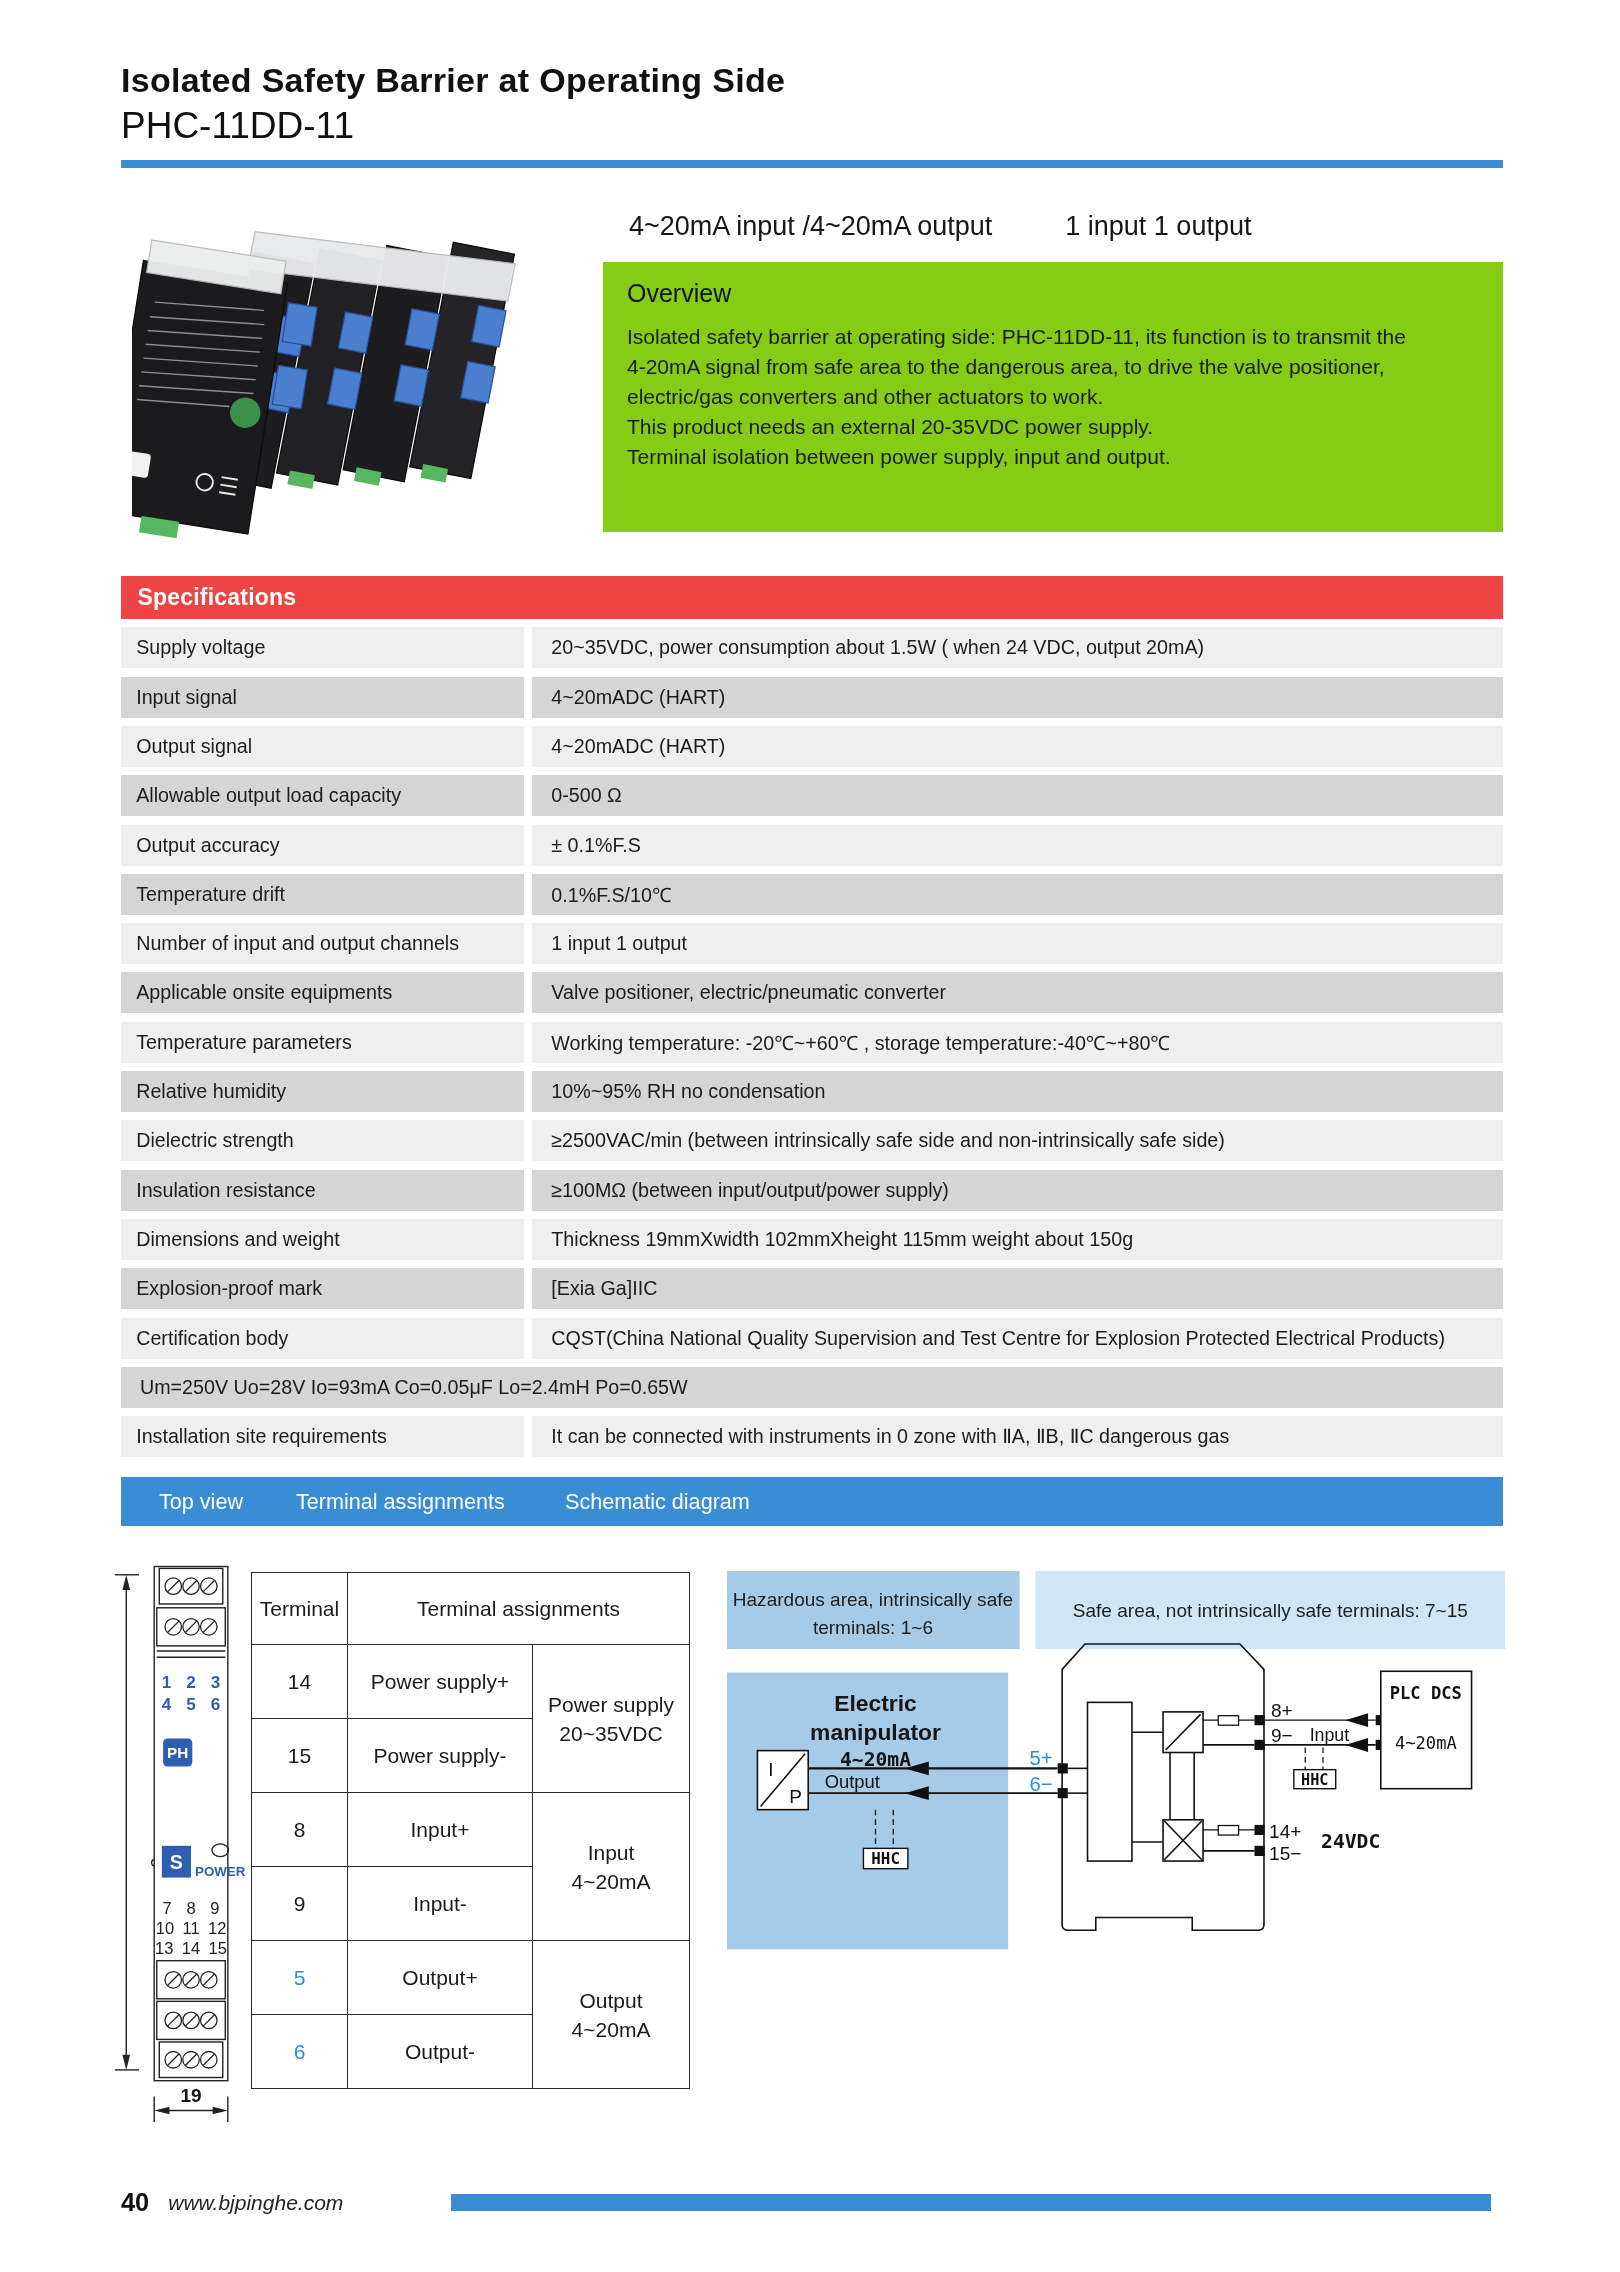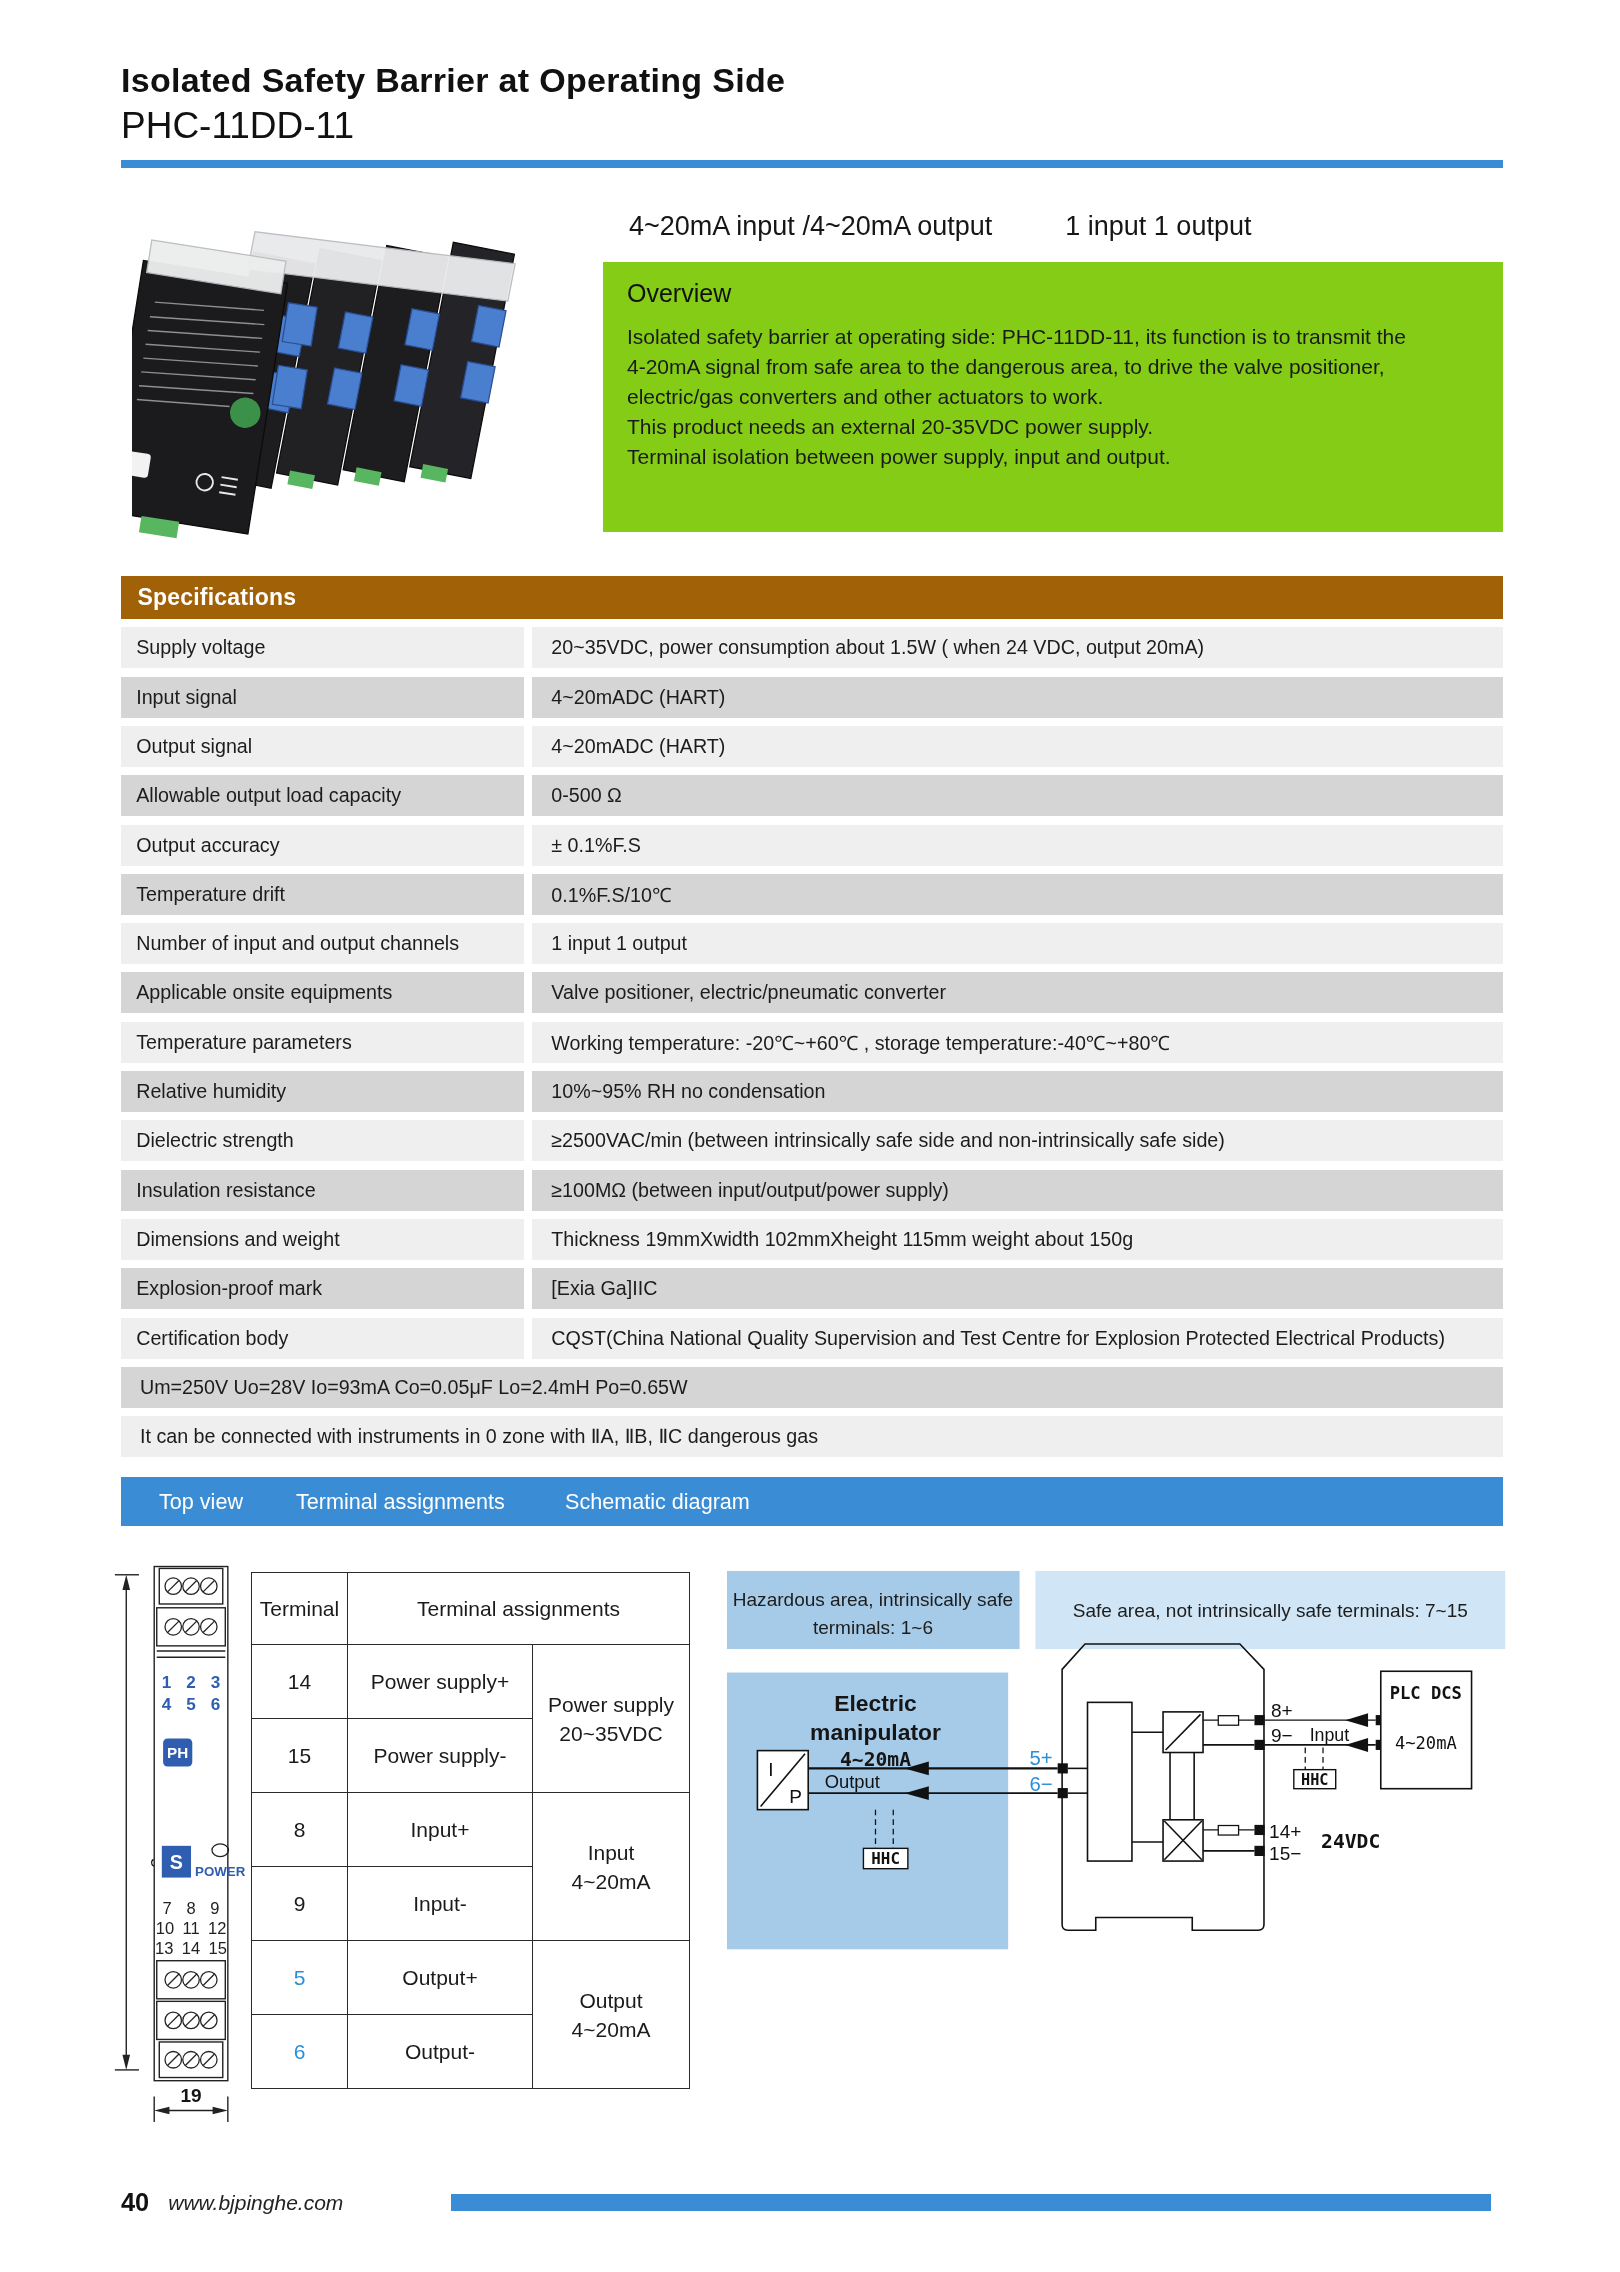--- a/index.html
+++ b/index.html
@@ -137,21 +137,21 @@
     <div class="overview-box">
       <div class="overview-title">Overview</div>
       <div class="overview-line">Isolated safety barrier at operating side: PHC-11DD-11, its function is to transmit the</div>
       <div class="overview-line">4-20mA signal from safe area to the dangerous area, to drive the valve positioner,</div>
       <div class="overview-line">electric/gas converters and other actuators to work.</div>
       <div class="overview-line">This product needs an external 20-35VDC power supply.</div>
       <div class="overview-line">Terminal isolation between power supply, input and output.</div>
     </div>
   </div>
 
-  <div class="spec-header" style="background:#a16207">
+  <div class="spec-header" style="background:#ef4444">
     <span>Specifications</span>
   </div>
   <div class="spec-rows">
     <div class="spec-row">
         <div class="lbl">Supply voltage</div>
         <div class="val">20~35VDC, power consumption about 1.5W ( when 24 VDC, output 20mA)</div>
       </div>
     <div class="spec-row">
         <div class="lbl">Input signal</div>
         <div class="val">4~20mADC (HART)</div>
@@ -205,20 +205,21 @@
         <div class="val">[Exia Ga]IIC</div>
       </div>
     <div class="spec-row">
         <div class="lbl">Certification body</div>
         <div class="val">CQST(China National Quality Supervision and Test Centre for Explosion Protected Electrical Products)</div>
       </div>
     <div class="spec-row">
         <div class="val">Um=250V  Uo=28V  Io=93mA  Co=0.05μF  Lo=2.4mH  Po=0.65W</div>
       </div>
     <div class="spec-row">
+        <div class="lbl">Installation site requirements</div>
         <div class="val">It can be connected with instruments in 0 zone with ⅡA, ⅡB, ⅡC dangerous gas</div>
       </div>
   </div>
 
   <div class="tabbar" style="background:#3a8dd4">
     <span style="left:38px">Top view</span>
     <span style="left:175px">Terminal assignments</span>
     <span style="left:444px">Schematic diagram</span>
   </div>
 

